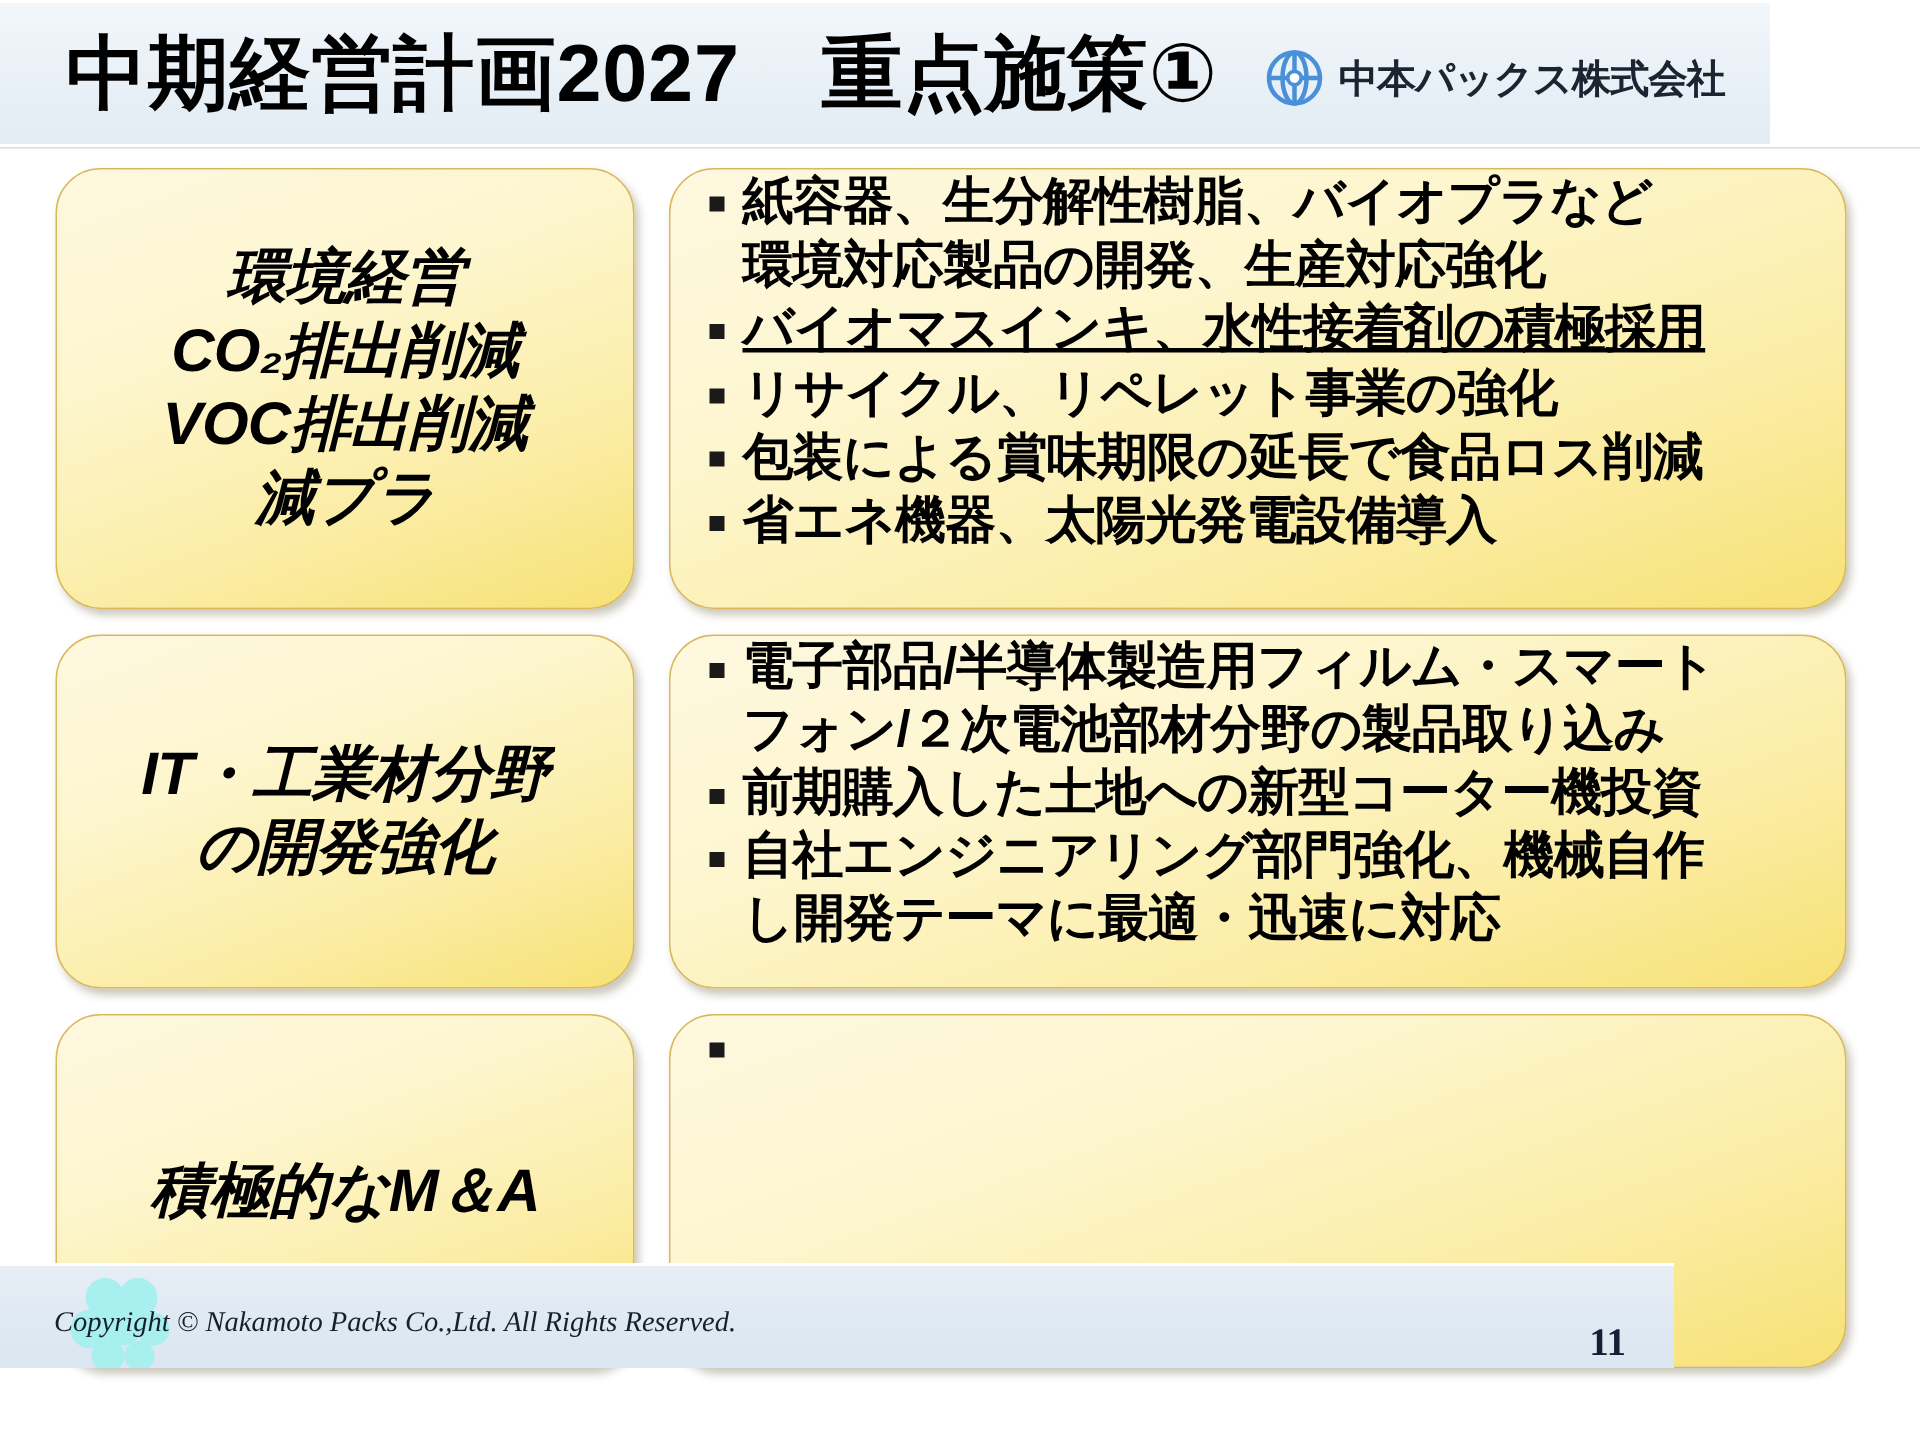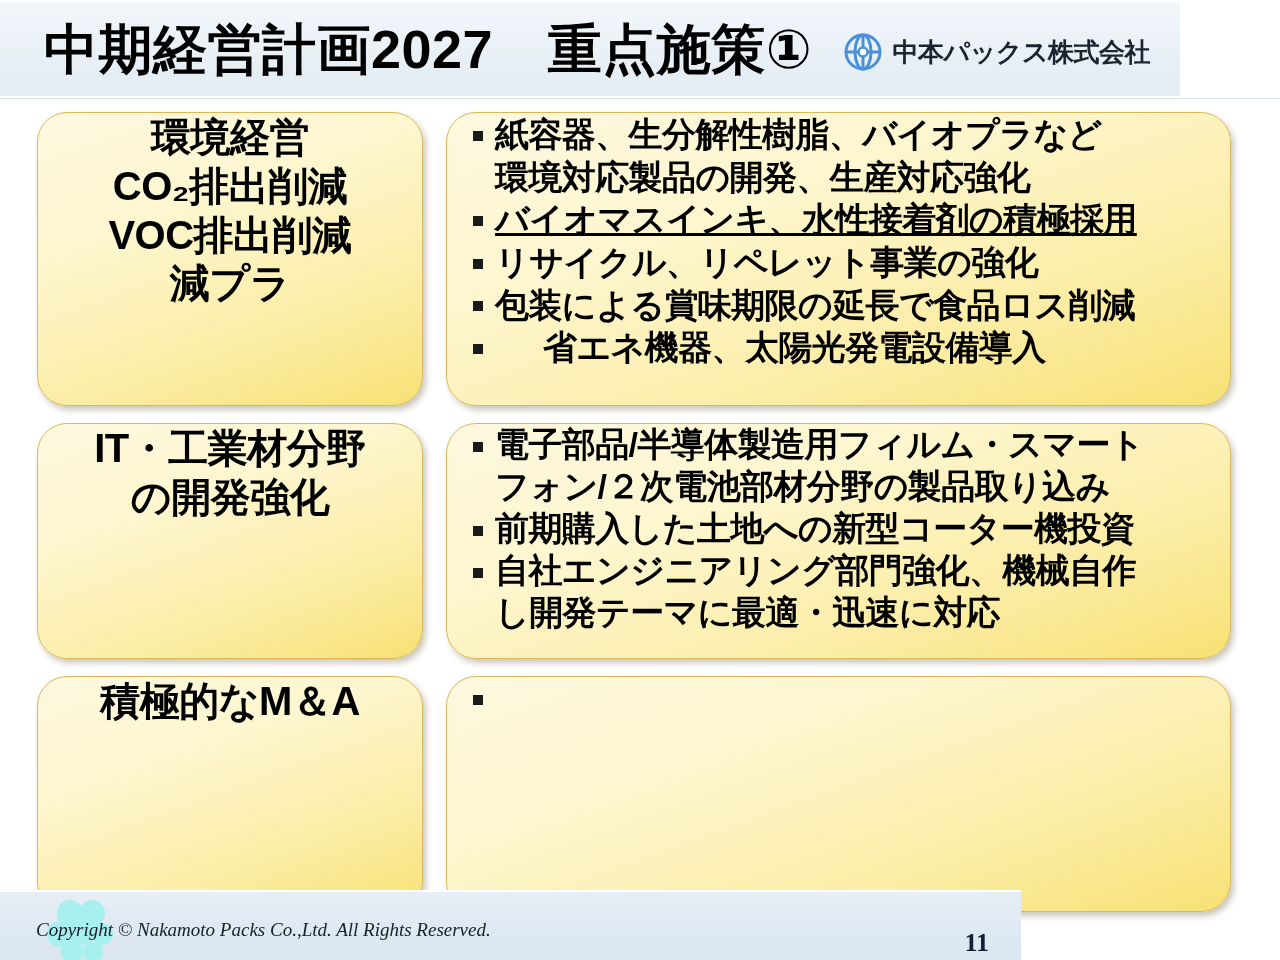--- a/index.html
+++ b/index.html
@@ -98,22 +98,24 @@
     border: 1px solid #d9b75a;
     border-radius: 30px;
     background: linear-gradient(160deg, #fdf8e0 0%, #fdf6cf 34%, #fbeda6 70%, #f7e175 100%);
     box-shadow: 3px 4px 6px rgba(80, 70, 30, 0.30);
   }
 
   .box-left {
     width: 386px;
     margin-left: 37px;
     display: flex;
+    align-items: center;
     justify-content: center;
     text-align: center;
+    font-style: italic;
   }
   .box-right {
     width: 785px;
     margin-left: 23px;
     display: flex;
     align-items: flex-start;
   }
 
   .cat-title {
     font-size: 40px;
@@ -150,22 +152,22 @@
     top: 0.52em;
     width: 10px;
     height: 10px;
     background: #1a1a1a;
   }
   .bullets.tight li { line-height: 1.235; }
 
   
   .footer {
     position: absolute;
-    left: 0; top: 890px;
-    width: 1021px;
+    left: 0; top: 842px;
+    width: 1116px;
     height: 70px;
     background: linear-gradient(180deg, #e7eef5 0%, #dfe9f2 55%, #dae6f0 100%);
     border-top: 2px solid #ffffff;
     box-sizing: border-box;
     overflow: hidden;
   }
   .footer::before {
     content: "";
     position: absolute;
     left: 0; top: -2px;
@@ -229,21 +231,21 @@
 VOC排出削減
 減プラ</div>
       </div>
       <div class="box box-right">
         <ul class="bullets">
           <li><span class="marker"></span><span style="white-space: pre-line; display: inline-block;">紙容器、生分解性樹脂、バイオプラなど
 環境対応製品の開発、生産対応強化</span></li>
           <li><span class="marker"></span><span style="white-space: pre-line; display: inline-block; text-decoration: underline;">バイオマスインキ、水性接着剤の積極採用</span></li>
           <li><span class="marker"></span><span style="white-space: pre-line; display: inline-block;">リサイクル、リペレット事業の強化</span></li>
           <li><span class="marker"></span><span style="white-space: pre-line; display: inline-block;">包装による賞味期限の延長で食品ロス削減</span></li>
-          <li><span class="marker"></span><span style="white-space: pre-line; display: inline-block; margin-left: 48px;">省エネ機器、太陽光発電設備導入</span></li>
+          <li><span class="marker"></span><span style="white-space: pre-line; display: inline-block;">省エネ機器、太陽光発電設備導入</span></li>
         </ul>
       </div>
     </div>
 
     <div class="row row-2">
       <div class="box box-left">
         <div class="cat-title">IT・工業材分野
 の開発強化</div>
       </div>
       <div class="box box-right">

